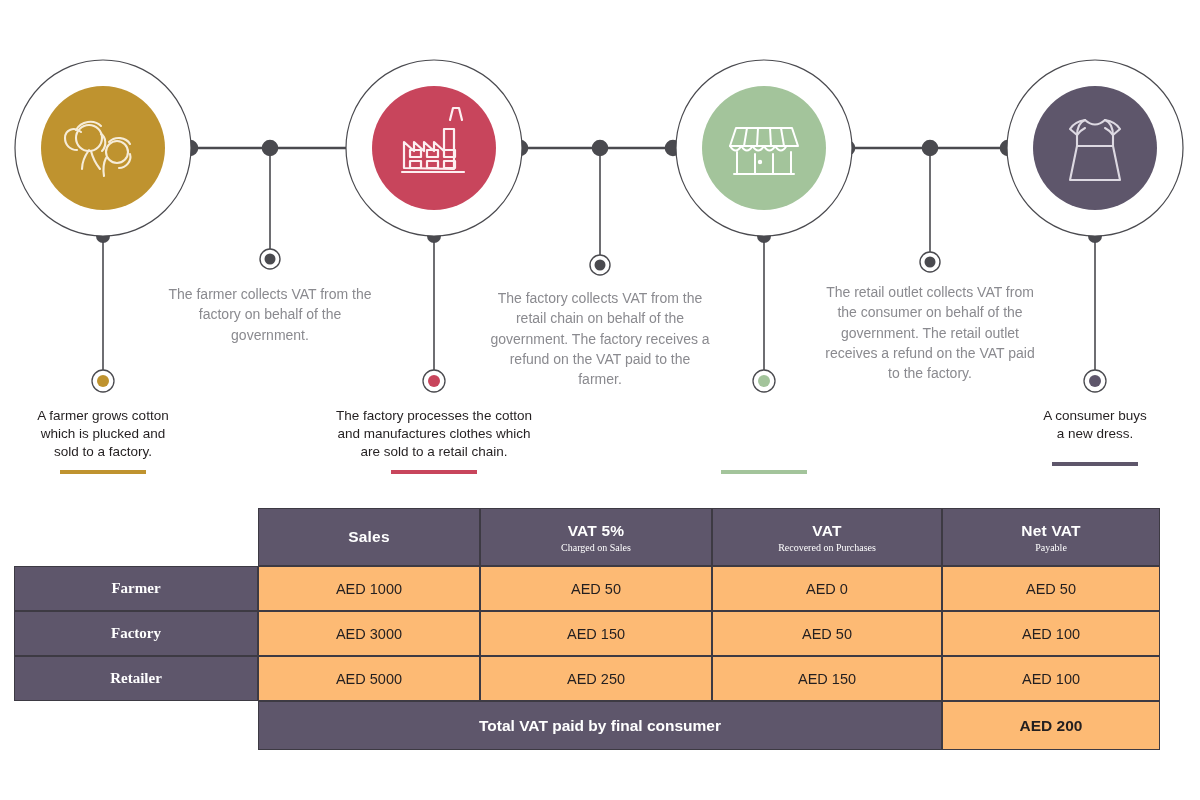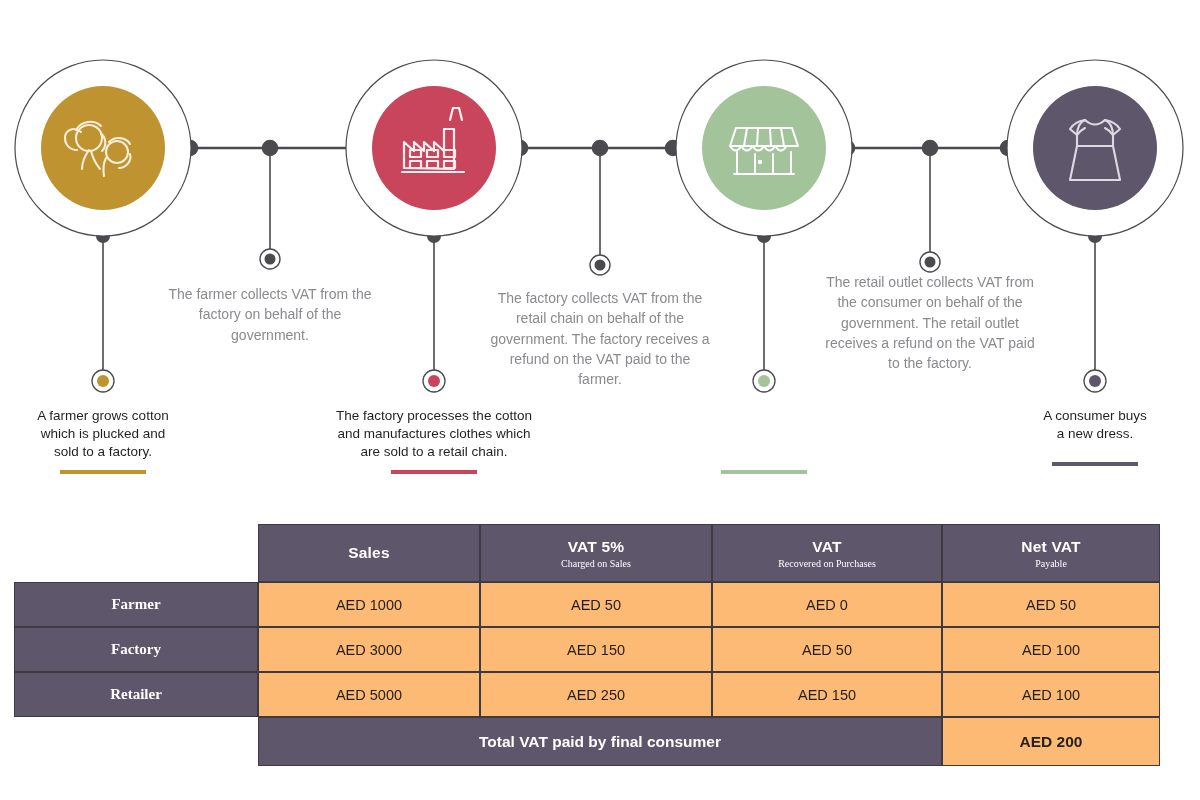--- a/index.html
+++ b/index.html
@@ -36,21 +36,20 @@
     width: 220px;
   }
 
   
   .vat-table {
     position: absolute;
     left: 14px; top: 508px;
     width: 1146px;
     border-collapse: separate;
     border-spacing: 0;
-    margin-top: 16px;
   }
   .vat-table td, .vat-table th {
     border: 1.6px solid #3d3a43;
     height: 45px;
     text-align: center;
     vertical-align: middle;
     font-size: 14.5px;
     color: #231f20;
     font-weight: normal;
     background: #fdba74;
@@ -240,21 +239,21 @@
       <circle cx="764" cy="381" r="6" fill="#a3c49b"></circle>
     </g>
     <g>
       <circle cx="1095" cy="381" r="11" fill="#fff" stroke="#4a4a4f" stroke-width="1.3"></circle>
       <circle cx="1095" cy="381" r="6" fill="#5e566b"></circle>
     </g>
   </svg>
 
   <div class="vat-note" style="left:160px; top:284px;">The farmer collects VAT from the factory on behalf of the government.</div>
   <div class="vat-note" style="left:490px; top:288px;">The factory collects VAT from the retail chain on behalf of the government. The factory receives a refund on the VAT paid to the farmer.</div>
-  <div class="vat-note" style="left:820px; top:272px;">The retail outlet collects VAT from the consumer on behalf of the government. The retail outlet receives a refund on the VAT paid to the factory.</div>
+  <div class="vat-note" style="left:820px; top:282px;">The retail outlet collects VAT from the consumer on behalf of the government. The retail outlet receives a refund on the VAT paid to the factory.</div>
 
   <div class="node-caption" style="left:-12px; top:407px;">A farmer grows cotton<br>which is plucked and<br>sold to a factory.</div>
   <div class="node-underline" style="left:60px; top:470px; background:#bf932f;"></div>
 
   <div class="node-caption" style="left:319px; top:407px;">The factory processes the cotton<br>and manufactures clothes which<br>are sold to a retail chain.</div>
   <div class="node-underline" style="left:391px; top:470px; background:#c8455c;"></div>
 
   <div class="node-underline" style="left:721px; top:470px; background:#a3c49b;"></div>
 
   <div class="node-caption" style="left:980px; top:407px;">A consumer buys<br>a new dress.</div>

